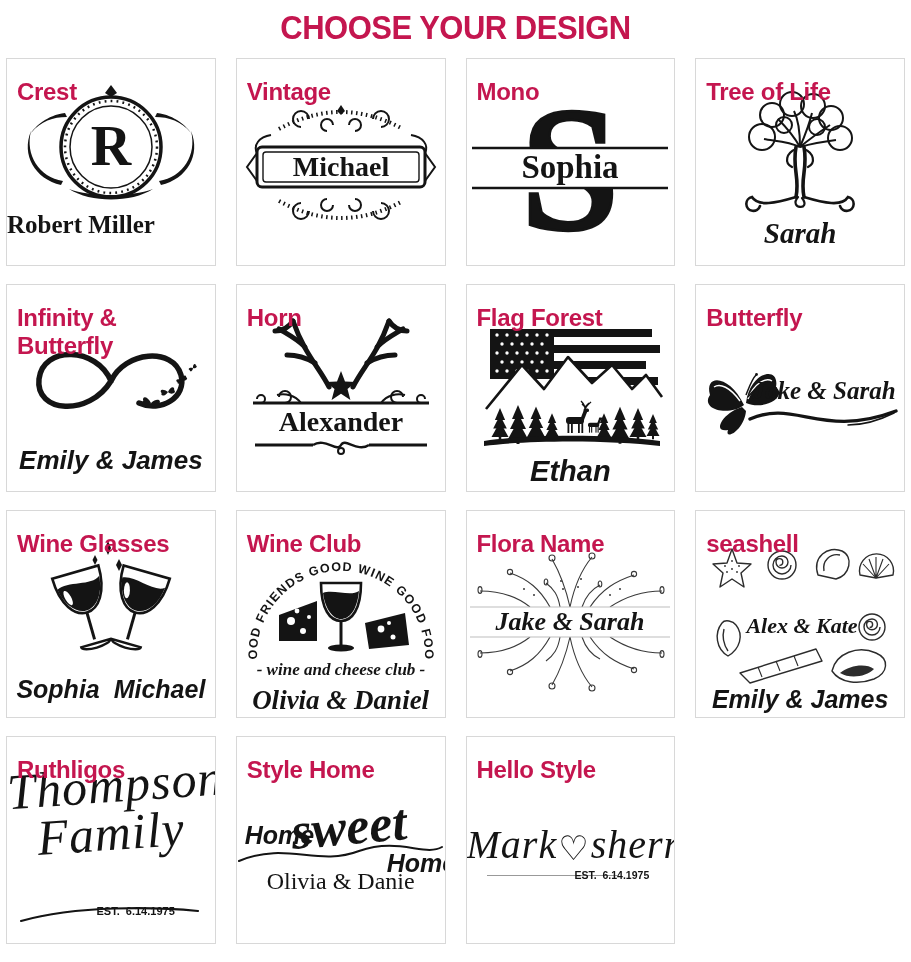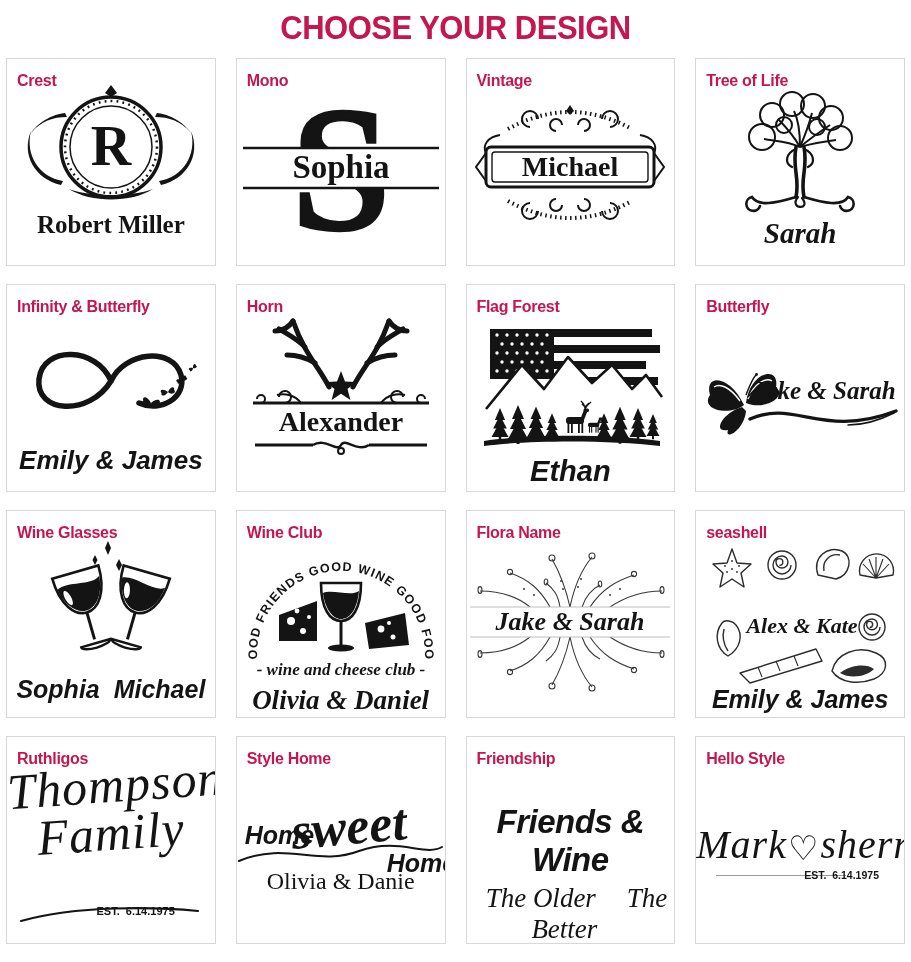--- a/index.html
+++ b/index.html
@@ -14,26 +14,26 @@
   }
   .grid {
     display:grid; grid-template-columns:repeat(4,1fr);
     gap:18px 20px; padding:6px 6px 14px;
   }
   .tile {
     position:relative; background:#fff; border:1px solid #d8d8d8;
     height:208px; overflow:hidden;
   }
   .tile-label {
-    position:absolute; top:13px; left:10px; z-index:3;
-    color:var(--accent); font-weight:bold; font-size:16px; letter-spacing:-0.3px;
+    position:absolute; top:19px; left:10px; z-index:3;
+    color:var(--accent); font-weight:bold; font-size:24px; letter-spacing:-0.3px;
   }
   .art { display:block; margin:0 auto; }
   .name-serif {
-    text-align:center; font-family:"Liberation Serif", serif;
+    text-align:left; font-family:"Liberation Serif", serif;
     font-weight:bold; font-size:25px; margin-top:0;
   }
   .name-script {
     text-align:center; font-family:"Liberation Serif", serif;
     font-weight:bold; font-style:italic; font-size:26px;
   }
   .name-sansit {
     text-align:center; font-weight:bold; font-style:italic; font-size:26px;
   }
   .pre { white-space:pre;text-align:center; }
@@ -96,61 +96,61 @@
           <path d="M54,30 C36,32 24,44 20,50 C30,38 42,34 56,34 Z"></path>
         </g>
         <path d="M58,106 C80,120 120,120 142,106 C120,114 80,114 58,106 Z"></path>
       </g>
       <text x="100" y="82" text-anchor="middle" font-family="Liberation Serif, serif" font-weight="bold" font-size="56">R</text>
     </svg>
     <div class="name-serif">Robert Miller</div>
   </div>
 
   <div class="tile">
+    <div class="tile-label">Vintage</div>
+    <svg class="art vintage-svg" width="200" height="152" viewBox="0 0 200 152">
+      <path d="M38,40 Q100,6 162,40" fill="none" stroke="#141414" stroke-width="4" stroke-dasharray="1.5 3.5"></path>
+      <g fill="none" stroke="#141414" stroke-width="2">
+        <path d="M60,38 a8,8 0 1 1 8,-8"></path>
+          <path d="M140,38 a8,8 0 1 0 -8,-8"></path>
+        <path d="M92,36 a6,6 0 1 0 -6,6"></path>
+          <path d="M108,36 a6,6 0 1 1 6,6"></path>
+        <path d="M30,46 C18,48 12,56 16,64"></path>
+          <path d="M170,46 C182,48 188,56 184,64"></path>
+      </g>
+      <path d="M100,16 l4,6 -4,4 -4,-4 Z" fill="#141414"></path>
+      <rect x="16" y="58" width="168" height="40" rx="5" fill="#ffffff" stroke="#141414" stroke-width="3"></rect>
+      <rect x="22" y="63" width="156" height="30" rx="3" fill="none" stroke="#141414" stroke-width="1.4"></rect>
+      <path d="M16,64 L6,78 L16,92" fill="none" stroke="#141414" stroke-width="2"></path>
+      <path d="M184,64 L194,78 L184,92" fill="none" stroke="#141414" stroke-width="2"></path>
+      <text x="100" y="87" text-anchor="middle" font-family="Liberation Serif, serif" font-weight="bold" font-size="28">Michael</text>
+      <path d="M38,112 Q100,146 162,112" fill="none" stroke="#141414" stroke-width="4" stroke-dasharray="1.5 3.5"></path>
+      <g fill="none" stroke="#141414" stroke-width="2">
+        <path d="M60,114 a8,8 0 1 0 8,8"></path>
+          <path d="M140,114 a8,8 0 1 1 -8,8"></path>
+        <path d="M92,116 a6,6 0 1 1 -6,-6"></path>
+          <path d="M108,116 a6,6 0 1 0 6,-6"></path>
+      </g>
+    </svg>
+  </div>
+
+  <div class="tile">
     <div class="tile-label">Mono</div>
     <svg class="art mono-svg" width="200" height="172" viewBox="0 0 200 172">
       <defs>
         <pattern id="pmono" width="9" height="9" patternUnits="userSpaceOnUse">
           <path d="M0,9 L4.5,0 L9,9 Z" fill="#141414"></path>
           <circle cx="4.5" cy="6" r="1.2" fill="#ffffff"></circle>
         </pattern>
       </defs>
       <text x="100" y="148" text-anchor="middle" font-family="Liberation Serif, serif" font-weight="bold" font-size="178" fill="url(#pmono)" stroke="#141414" stroke-width="2.5">S</text>
       <rect x="0" y="66" width="200" height="42" fill="#ffffff"></rect>
       <line x1="2" y1="67" x2="198" y2="67" stroke="#141414" stroke-width="2.5"></line>
       <line x1="2" y1="107" x2="198" y2="107" stroke="#141414" stroke-width="2.5"></line>
       <text x="100" y="97" text-anchor="middle" font-family="Liberation Serif, serif" font-weight="bold" font-size="33">Sophia</text>
-    </svg>
-  </div>
-
-  <div class="tile">
-    <div class="tile-label">Vintage</div>
-    <svg class="art vintage-svg" width="200" height="152" viewBox="0 0 200 152">
-      <path d="M38,40 Q100,6 162,40" fill="none" stroke="#141414" stroke-width="4" stroke-dasharray="1.5 3.5"></path>
-      <g fill="none" stroke="#141414" stroke-width="2">
-        <path d="M60,38 a8,8 0 1 1 8,-8"></path>
-          <path d="M140,38 a8,8 0 1 0 -8,-8"></path>
-        <path d="M92,36 a6,6 0 1 0 -6,6"></path>
-          <path d="M108,36 a6,6 0 1 1 6,6"></path>
-        <path d="M30,46 C18,48 12,56 16,64"></path>
-          <path d="M170,46 C182,48 188,56 184,64"></path>
-      </g>
-      <path d="M100,16 l4,6 -4,4 -4,-4 Z" fill="#141414"></path>
-      <rect x="16" y="58" width="168" height="40" rx="5" fill="#ffffff" stroke="#141414" stroke-width="3"></rect>
-      <rect x="22" y="63" width="156" height="30" rx="3" fill="none" stroke="#141414" stroke-width="1.4"></rect>
-      <path d="M16,64 L6,78 L16,92" fill="none" stroke="#141414" stroke-width="2"></path>
-      <path d="M184,64 L194,78 L184,92" fill="none" stroke="#141414" stroke-width="2"></path>
-      <text x="100" y="87" text-anchor="middle" font-family="Liberation Serif, serif" font-weight="bold" font-size="28">Michael</text>
-      <path d="M38,112 Q100,146 162,112" fill="none" stroke="#141414" stroke-width="4" stroke-dasharray="1.5 3.5"></path>
-      <g fill="none" stroke="#141414" stroke-width="2">
-        <path d="M60,114 a8,8 0 1 0 8,8"></path>
-          <path d="M140,114 a8,8 0 1 1 -8,8"></path>
-        <path d="M92,116 a6,6 0 1 1 -6,-6"></path>
-          <path d="M108,116 a6,6 0 1 0 6,-6"></path>
-      </g>
     </svg>
   </div>
 
   <div class="tile">
     <div class="tile-label">Tree of Life</div>
     <svg class="art tree-svg" width="200" height="132" viewBox="0 0 200 132">
       <g fill="none" stroke="#141414" stroke-width="2">
         <circle cx="62" cy="52" r="13"></circle>
           <circle cx="72" cy="30" r="12"></circle>
           <circle cx="92" cy="19" r="12"></circle>
@@ -500,31 +500,20 @@
       <svg class="sweet-wave" width="207" height="34" viewBox="0 0 207 34">
         <path d="M2,24 C50,4 80,30 122,14 C162,0 188,20 205,10" fill="none" stroke="#141414" stroke-width="2" stroke-linecap="round"></path>
       </svg>
       <span class="sweet-home1">Home</span>
       <span class="sweet-word">sweet</span>
       <span class="sweet-home2">Home</span>
       <div class="sweet-name">Olivia &amp; Danie</div>
     </div>
   </div>
 
-  <div class="tile">
-    <div class="tile-label">Friendship</div>
-    <div class="friend">
-      <div class="friend-head">Friends &amp; Wine</div>
-      <div class="friend-sub">
-        <span>The Older</span>
-        <span>The Better</span>
-      </div>
-
-    </div>
-  </div>
 
   <div class="tile">
     <div class="tile-label">Hello Style</div>
     <div class="hello">
       <span class="hello-row">
         <span>Mark</span><span class="hello-heart">♡</span><span>sherry</span>
       </span>
       <div class="hello-line"></div>
       <div class="hello-est pre">EST.  6.14.1975</div>
     </div>

